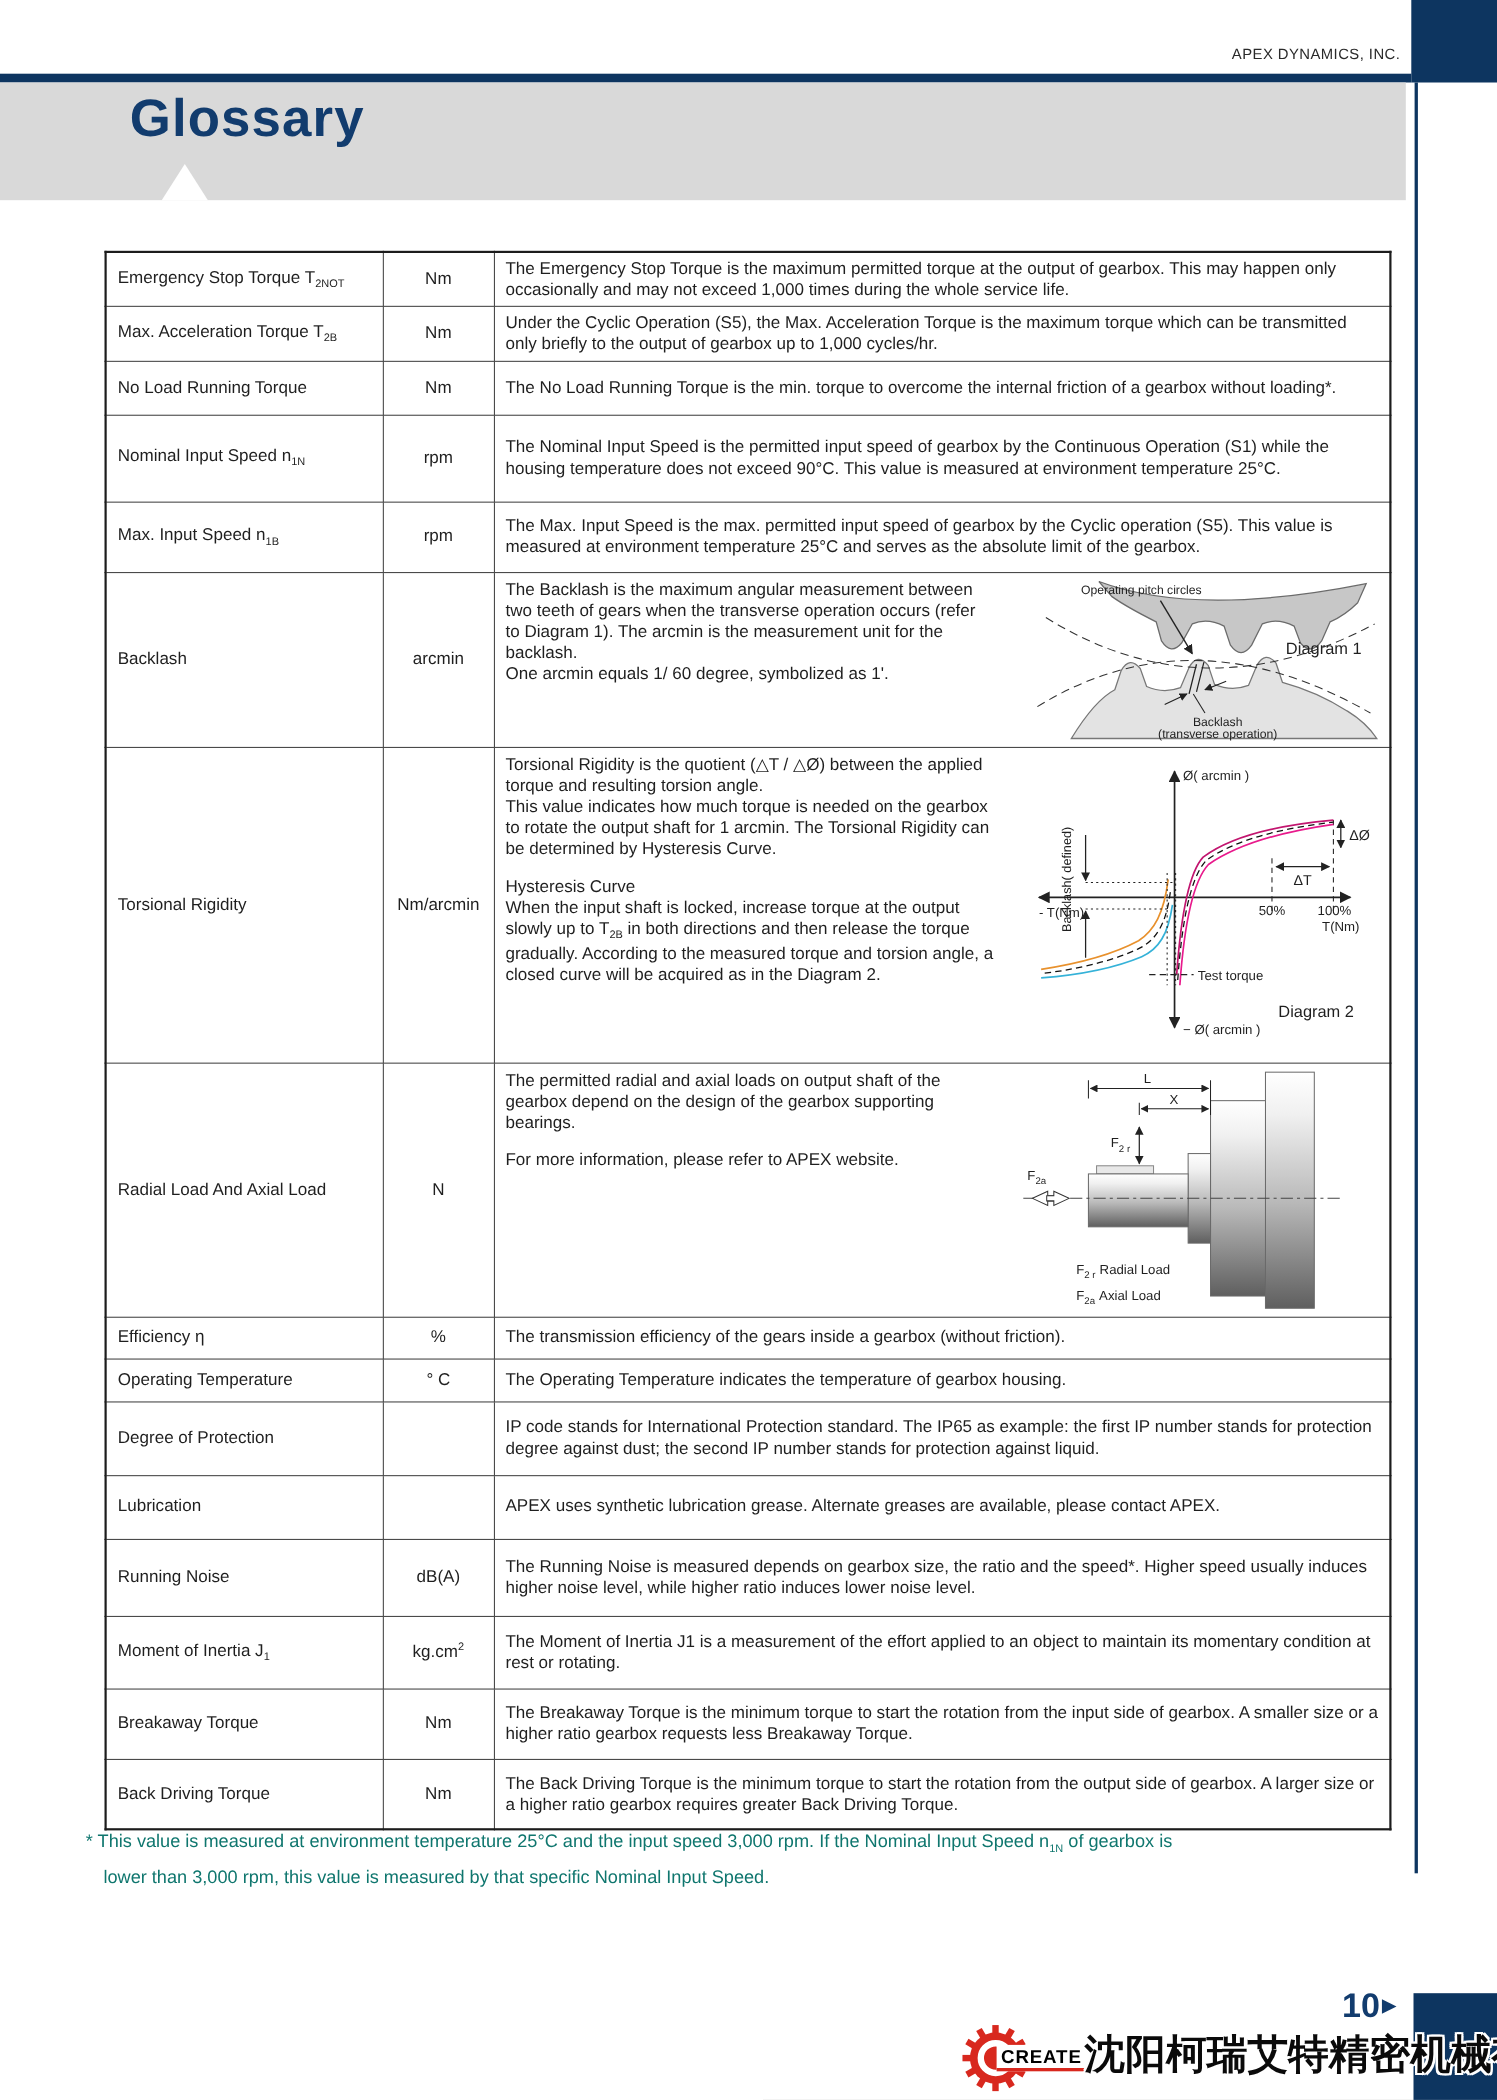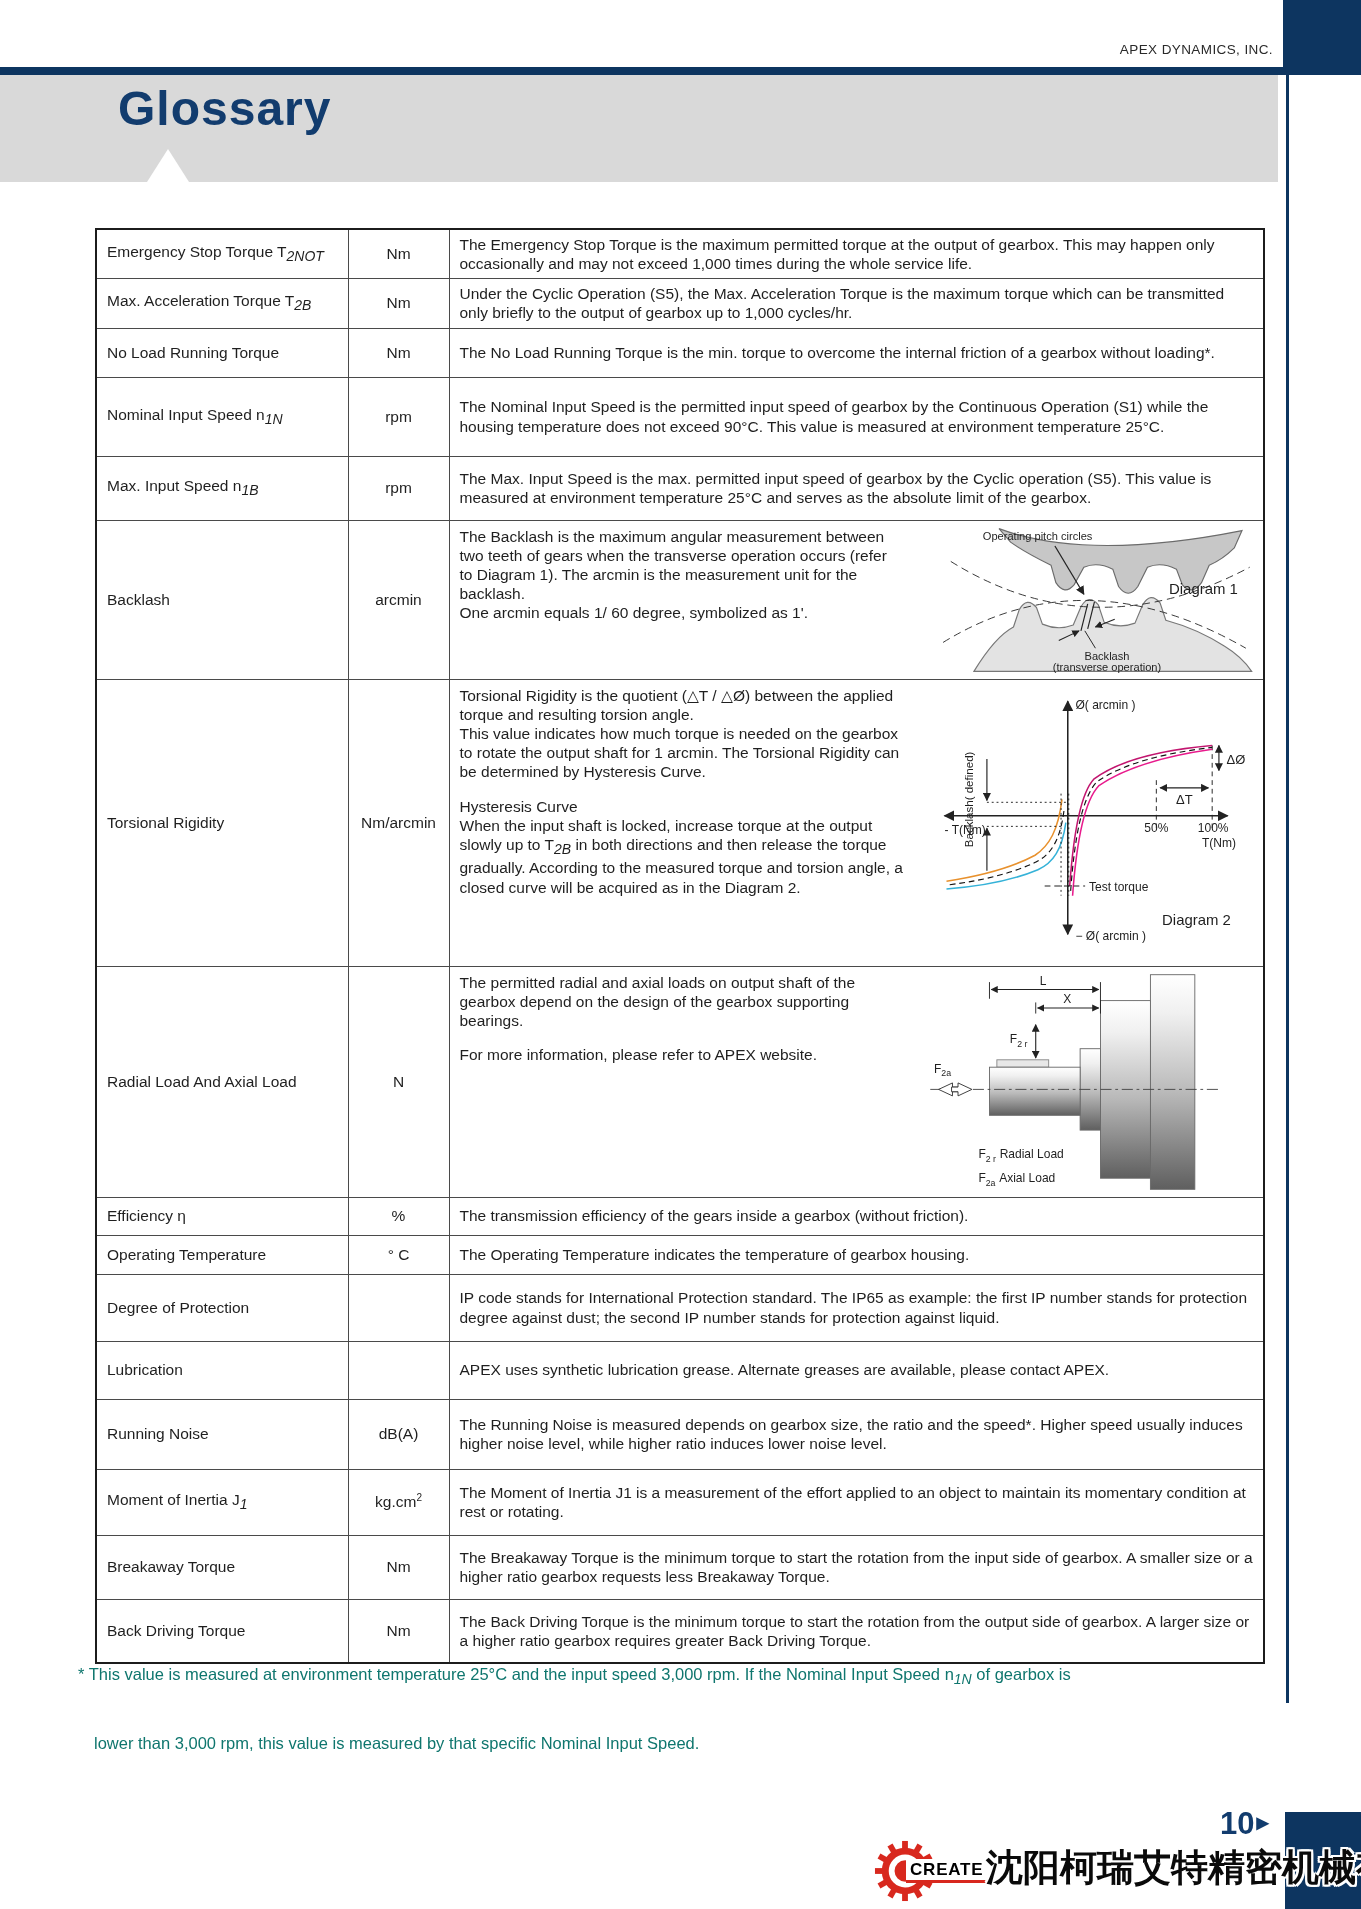--- a/index.html
+++ b/index.html
@@ -14,30 +14,30 @@
   .band-notch{position:absolute;left:147px;bottom:0;width:0;height:0;
               border-left:21px solid transparent;border-right:21px solid transparent;border-bottom:33px solid #fff;}
   .v-rule{position:absolute;top:75px;left:1286px;width:3px;height:1628px;background:#0d3560;}
   
   .glossary-table{position:absolute;left:95px;top:228px;width:1168px;border-collapse:collapse;table-layout:fixed;
                   border:2px solid #1c1c1c;}
   .glossary-table td{border:1px solid #4a4a4a;vertical-align:middle;}
   td.term{padding:2px 6px 2px 10px;font-size:15.5px;}
   td.unit{text-align:center;font-size:15.5px;}
   td.desc{padding:4px 8px 4px 10px;font-size:15.5px;line-height:1.24;}
-  sub{font-size:14px;font-style:italic;}
+  sub{font-size:10px;}
   sup{font-size:10px;}
   p{margin:0;}
   p.gap-top{margin-top:15px;}
   .desc-flex{display:flex;align-items:flex-start;gap:18px;}
   .desc-flex .txt{flex:0 0 auto;padding-top:2px;}
   svg text{fill:#1f1f1f;}
   
   .footnote{position:absolute;left:78px;top:1658px;width:1205px;font-size:16.5px;line-height:2.0;color:#0f766e;}
-  .footnote .l2{display:block;padding-left:16px;margin-top:34px;}
+  .footnote .l2{display:block;padding-left:16px;}
   
   .page-num{position:absolute;left:1220px;top:1806px;font-size:31px;font-weight:bold;color:#123c6e;z-index:3;}
   .page-num .arrow{font-size:16px;vertical-align:6px;margin-left:2px;}
   .footer-box{position:absolute;top:1812px;right:0;width:76px;height:97px;background:#0d3560;z-index:1;}
   .logo{position:absolute;left:874px;top:1840px;display:flex;align-items:center;z-index:2;}
   .create-pill{margin-left:-30px;background:#fff;color:#000000;font-weight:bold;font-size:17px;
                letter-spacing:.8px;padding:1px 4px 0 4px;border-bottom:3px solid #d8281e;line-height:1.15;}
   .company-cn{position:absolute;left:986px;top:1843px;font-size:37px;font-weight:bold;color:#0a0a0a;
               white-space:nowrap;z-index:2;
               text-shadow:-2px -2px 0 #fff,2px -2px 0 #fff,-2px 2px 0 #fff,2px 2px 0 #fff,

